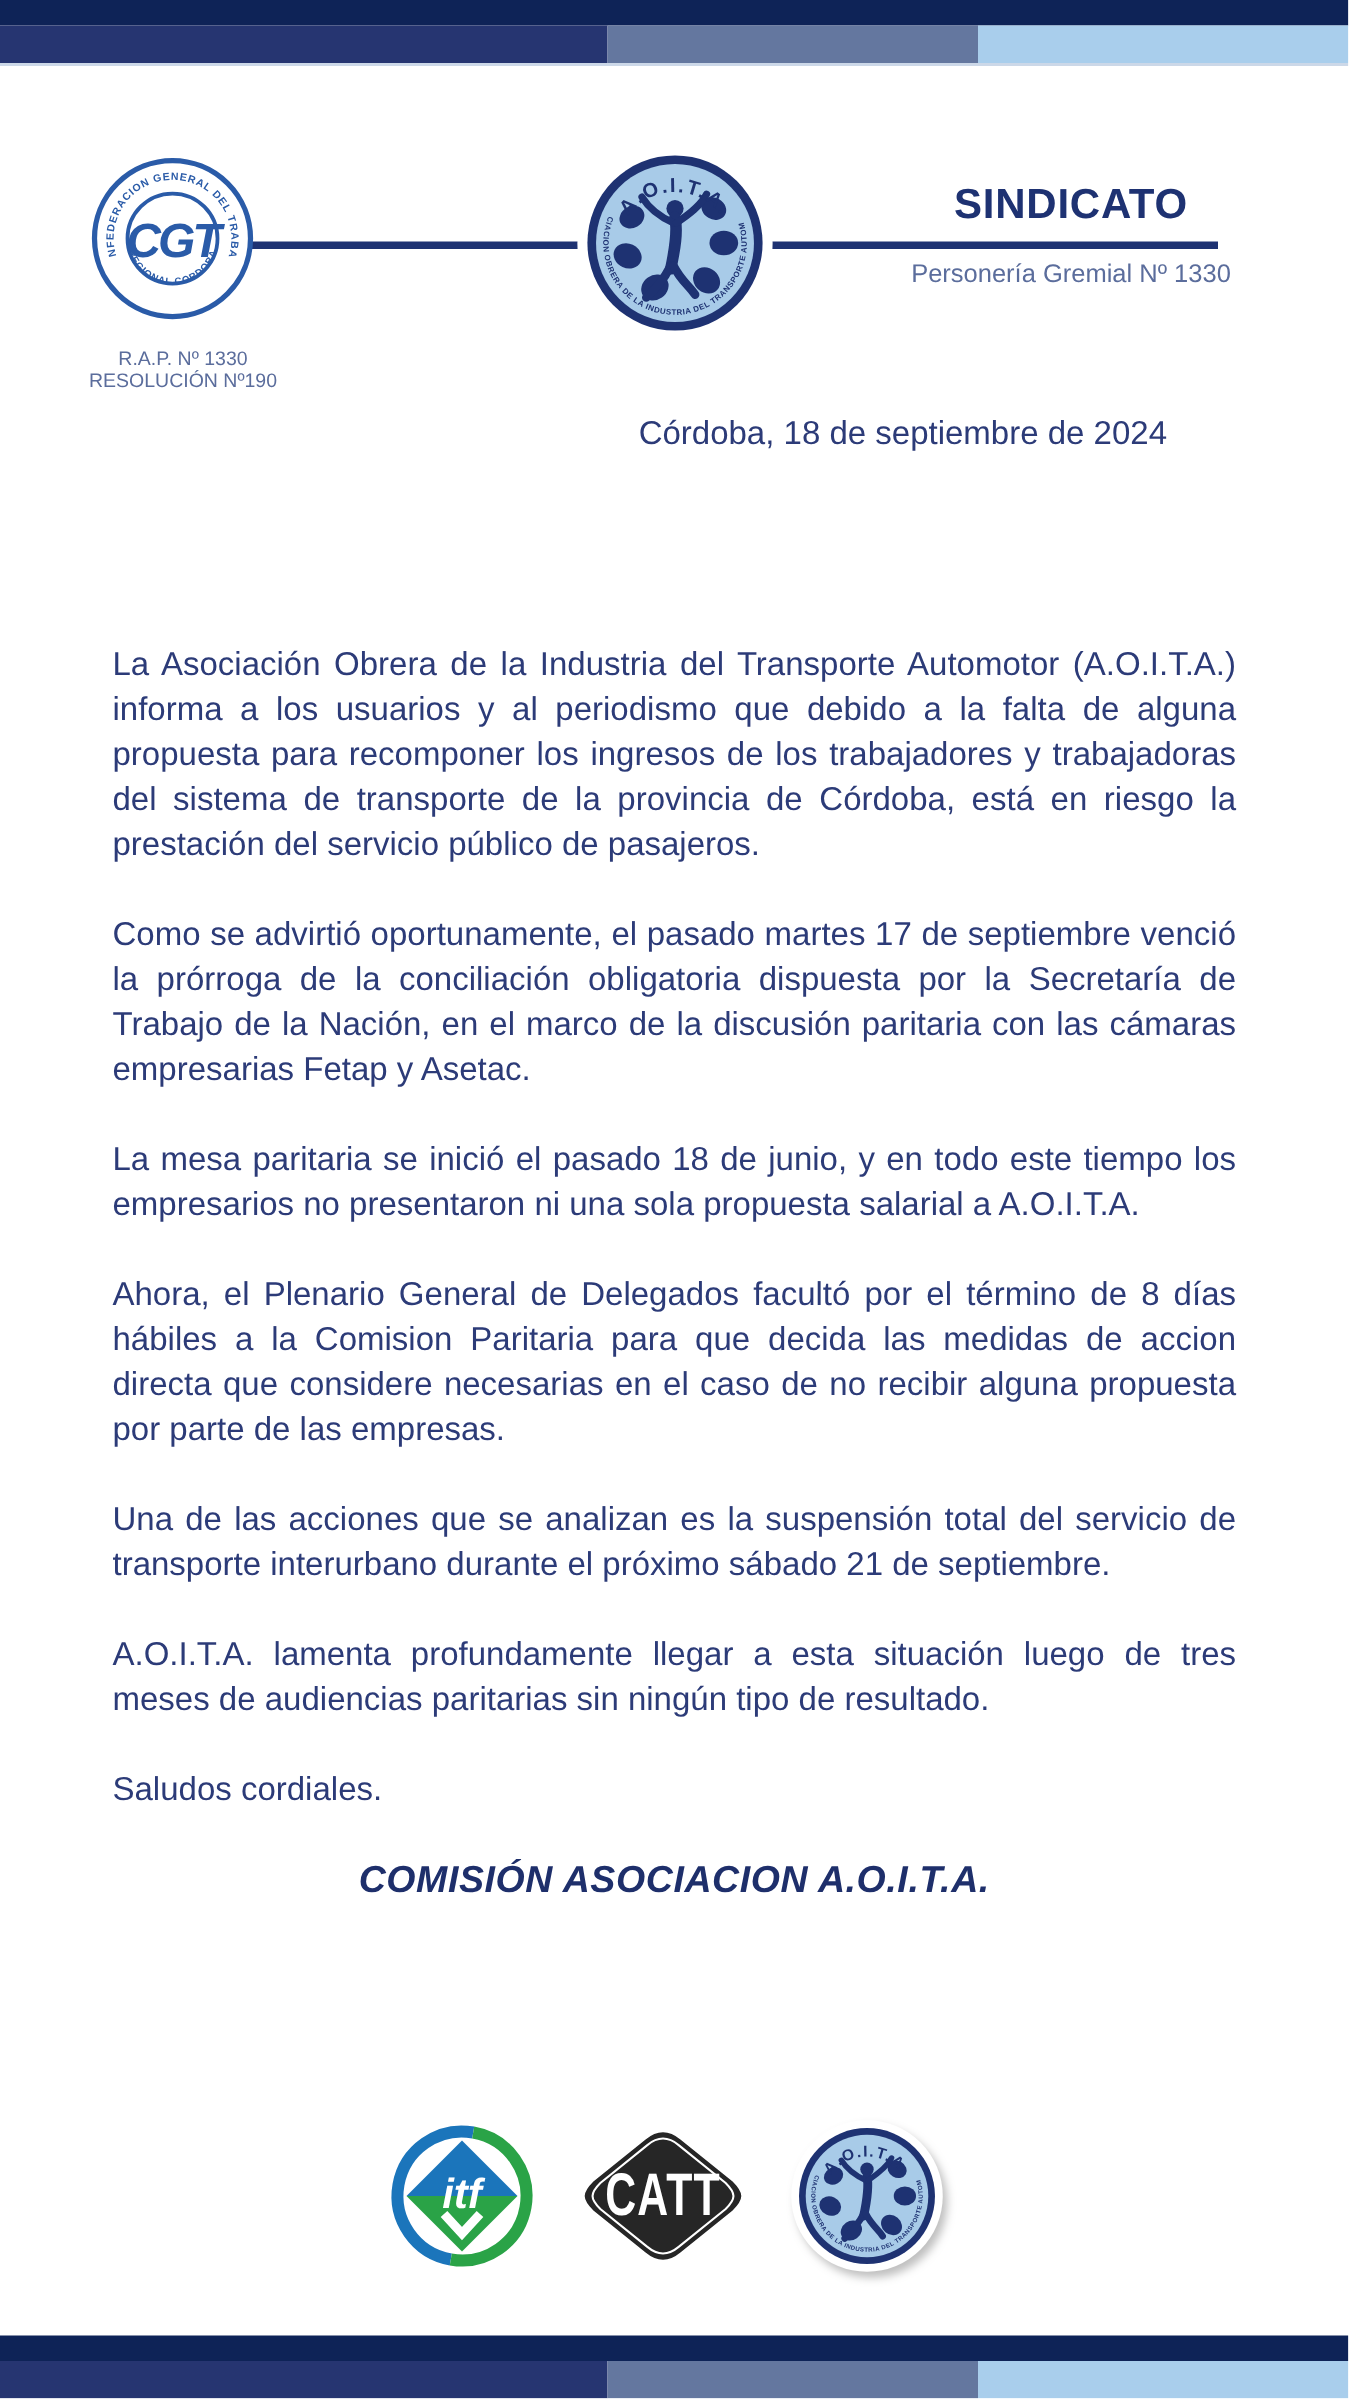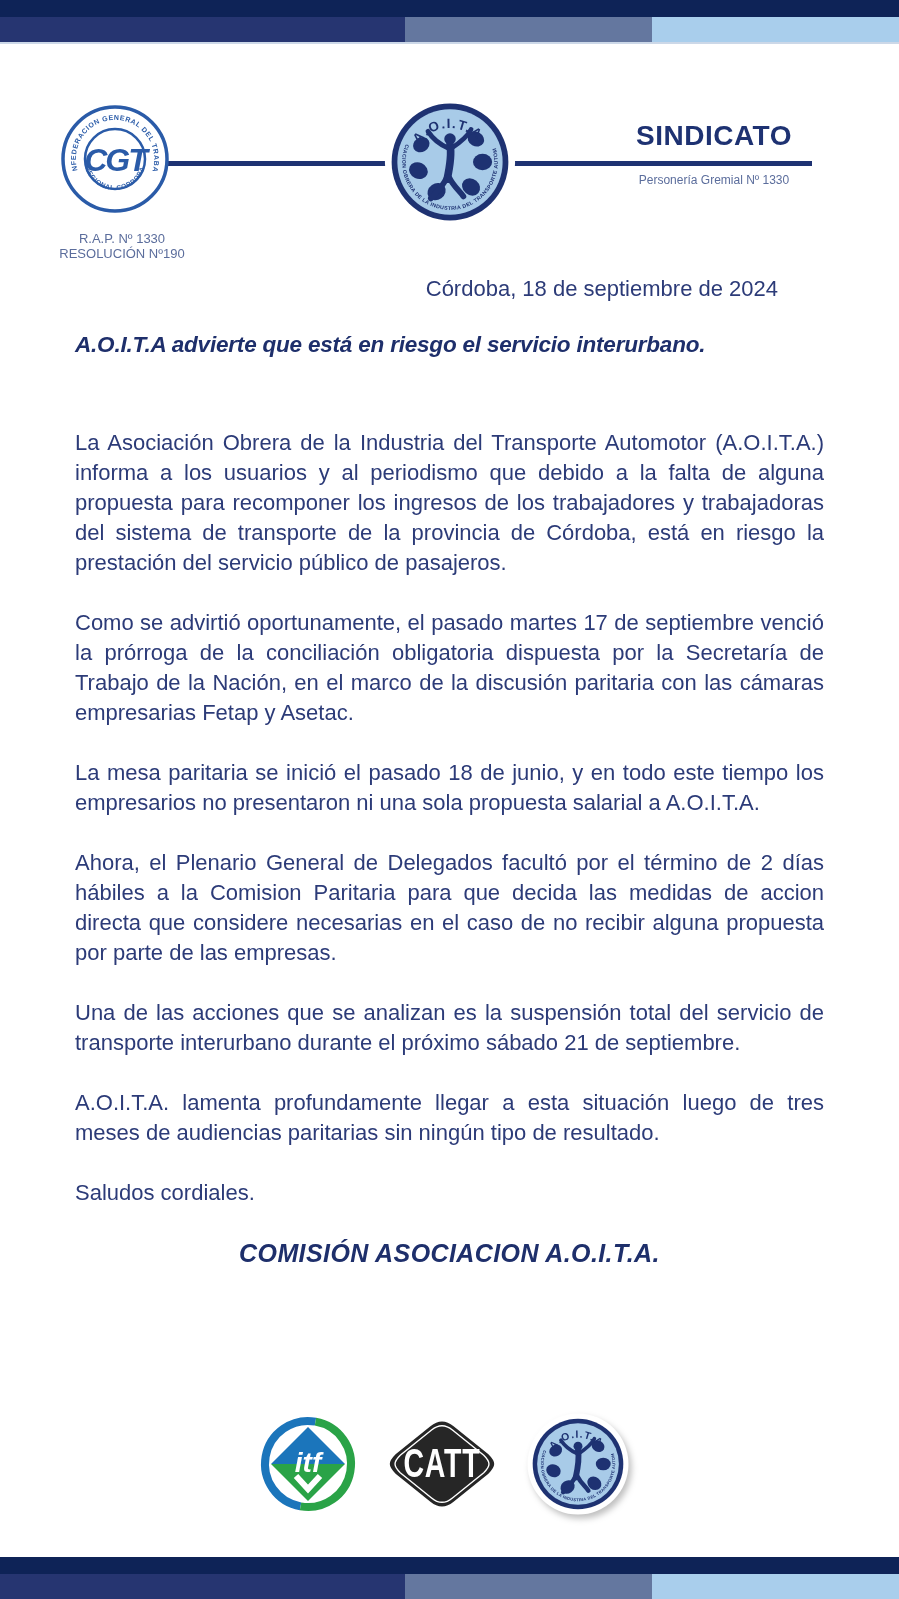--- a/index.html
+++ b/index.html
@@ -21,21 +21,21 @@
   .seg.light{left:652px;width:247px;background:#a9ceec;}
   
   .hline{position:absolute;top:161px;left:145px;width:667px;height:5px;background:#1e3272;}
   .cgt-logo{position:absolute;left:60px;top:104px;width:110px;height:110px;}
   .rap{position:absolute;left:22px;top:231px;width:200px;text-align:center;
        color:#5b6d9c;font-size:13px;line-height:15px;}
   .aoita-hdr{position:absolute;left:383px;top:95px;width:134px;height:134px;}
   .sindicato{position:absolute;left:590px;top:119px;width:248px;text-align:center;
        color:#1e3272;font-weight:bold;font-size:28px;line-height:34px;letter-spacing:.5px;}
   .personeria{position:absolute;left:590px;top:173px;width:248px;text-align:center;
-       color:#5b6d9c;font-size:12px;}
+       color:#5b6d9c;font-size:17px;}
   
   .date{position:absolute;left:75px;top:276px;width:749px;text-align:right;
        padding-right:0;box-sizing:border-box;color:#2c3b78;font-size:22px;}
   .date span{margin-right:46px;}
   .title{position:absolute;left:75px;top:332px;width:749px;white-space:nowrap;
        color:#1e2f6b;font-size:22.5px;font-weight:bold;font-style:italic;letter-spacing:-.2px;}
   .bodycol{position:absolute;left:75px;top:428px;width:749px;
        color:#2c3b78;font-size:22px;line-height:30px;}
   .bodycol p{margin:0 0 30px 0;text-align:justify;text-align-last:left;}
   .bodycol p.closing{text-align:left;}
@@ -116,27 +116,26 @@
     </defs>
     <use href="#aoitaLogo"></use>
   </svg>
 
   <div class="sindicato">SINDICATO</div>
   <div class="personeria">Personería Gremial Nº 1330</div>
 
   <div class="date">
     <span>Córdoba, 18 de septiembre de 2024</span>
   </div>
-  <div class="title">A.O.I.T.A  advierte que está en riesgo el servicio interurbano.</div>
 
   <div class="bodycol">
     <p>La Asociación Obrera de la Industria del Transporte Automotor (A.O.I.T.A.) informa a los usuarios y al periodismo que debido a la falta de alguna propuesta para recomponer los ingresos de los trabajadores y trabajadoras del sistema de transporte de la provincia de Córdoba, está en riesgo la prestación del servicio público de pasajeros.</p>
     <p>Como se advirtió oportunamente, el pasado martes 17 de septiembre venció la prórroga de la conciliación obligatoria dispuesta por la Secretaría de Trabajo de la Nación, en el marco de la discusión paritaria con las cámaras empresarias Fetap y Asetac.</p>
     <p>La mesa paritaria se inició el pasado 18 de junio, y en todo este tiempo los empresarios no presentaron ni una sola propuesta salarial a A.O.I.T.A.</p>
-    <p>Ahora, el Plenario General de Delegados facultó por el término de 2 días hábiles a la Comision Paritaria para que decida las medidas de accion directa que considere necesarias en el caso de no recibir alguna propuesta por parte de las empresas.</p>
+    <p>Ahora, el Plenario General de Delegados facultó por el término de 8 días hábiles a la Comision Paritaria para que decida las medidas de accion directa que considere necesarias en el caso de no recibir alguna propuesta por parte de las empresas.</p>
     <p>Una de las acciones que se analizan es la suspensión total del servicio de transporte interurbano durante el próximo sábado 21 de septiembre.</p>
     <p>A.O.I.T.A. lamenta profundamente llegar a esta situación luego de tres meses de audiencias paritarias sin ningún tipo de resultado.</p>
     <p class="closing">Saludos cordiales.</p>
     <div class="signature">COMISIÓN ASOCIACION A.O.I.T.A.</div>
   </div>
 
   <div class="footer-logos">
 
     <svg class="flogo" width="100" height="100" viewBox="0 0 100 100">
       <g transform="rotate(10 50 50)">

